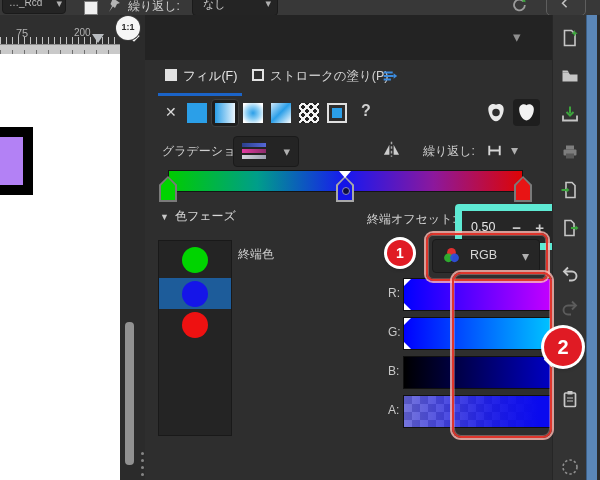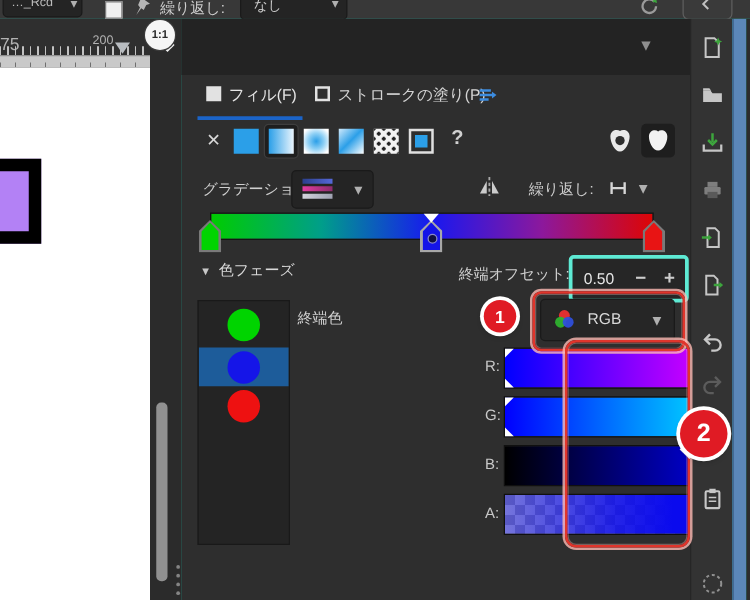--- a/index.html
+++ b/index.html
@@ -1,23 +1,23 @@
 <!DOCTYPE html>
 <html><head>
 <meta charset="utf-8">
 <style>
   html,body{margin:0;padding:0}
   body{width:600px;height:480px;overflow:hidden;background:#2e2e2e;
        font-family:"Liberation Sans","DejaVu Sans",sans-serif;-webkit-font-smoothing:antialiased}
   .abs{position:absolute}
-  #root{position:relative;width:600px;height:480px;background:#14b8a6;overflow:hidden}
+  #root{position:relative;width:600px;height:480px;background:#a3a3a3;overflow:hidden}
   .txt{color:#cfcfcf;font-size:12px;white-space:nowrap}
   .pill{background:#242424;border:1px solid #1a1a1a;border-radius:4px}
   .caret{color:#b0b0b0;font-size:11px;line-height:1}
-  .spinbox{background:#262626;border:3px solid #5eead4;border-radius:4px}
+  .spinbox{background:#262626;border:7px solid #5eead4;border-radius:4px}
   .spinval{position:absolute;left:9px;top:50%;transform:translateY(-50%);color:#e6e6e6;font-size:12.5px}
   .sminus{position:absolute;right:31px;top:50%;transform:translateY(-50%);font-size:15px;font-weight:bold}
   .splus{position:absolute;right:8px;top:50%;transform:translateY(-50%);font-size:15px;font-weight:bold}
   .bright{color:#cdcdcd}
   .annbox{border:2px solid #e0352c;border-radius:7px;
           box-shadow:0 0 0 2px rgba(255,186,180,.8), inset 0 0 0 1px rgba(255,186,180,.35);pointer-events:none}
   .anncirc{background:#e01b24;border-radius:50%;color:#fff;font-weight:bold;display:flex;align-items:center;
            justify-content:center;box-shadow:0 0 0 3px #fff,0 2px 5px rgba(0,0,0,.45)}
   .stop{width:18px;height:26px;clip-path:polygon(50% 0,100% 34%,100% 100%,0 100%,0 34%);background:#7a7a7a;position:absolute}
   .stop .inner{position:absolute;left:2px;top:2px;right:2px;bottom:2px;
@@ -58,21 +58,21 @@
     <div class="abs" style="left:546px;top:-8px;width:38px;height:22px;background:#3a3a3a;border:1px solid #5e5e5e;border-radius:5px">
       <svg width="16" height="16" viewBox="0 0 20 20" style="margin:3px 0 0 10px">
         <path d="M12 4l-5 5 5 5" fill="none" stroke="#c0c0c0" stroke-width="2"></path>
       </svg>
     </div>
   </div>
 
   <div class="abs" style="left:0;top:15px;width:145px;height:465px;background:#2b2b2b;overflow:hidden">
 
     <div class="abs" style="left:0;top:0;width:120px;height:29px;background:#2f2f2f">
-      <span class="abs" style="left:0;top:12px;color:#b2b2b2;font-size:14px">75</span>
+      <span class="abs" style="left:16px;top:12px;color:#b2b2b2;font-size:11px">75</span>
       <span class="abs" style="left:74px;top:12px;color:#b2b2b2;font-size:10px">200</span>
       <div class="abs" style="left:0;bottom:0;width:120px;height:7px;
                   background:repeating-linear-gradient(to right,#c2c2c2 0 1px,transparent 1px 6px)"></div>
       <div class="abs wedge" style="left:92px;top:19px;border-left:6px solid transparent;border-right:6px solid transparent;border-top:9px solid #b8bcc0"></div>
     </div>
 
     <div class="abs" style="left:0;top:29px;width:120px;height:10px;background:#c9c9c9;
                 border-top:1px solid #8f8f8f;box-sizing:border-box">
       <div class="abs" style="left:0;bottom:0;width:120px;height:4px;
            background:repeating-linear-gradient(to right,#6f6f6f 0 1px,transparent 1px 12px)"></div>

